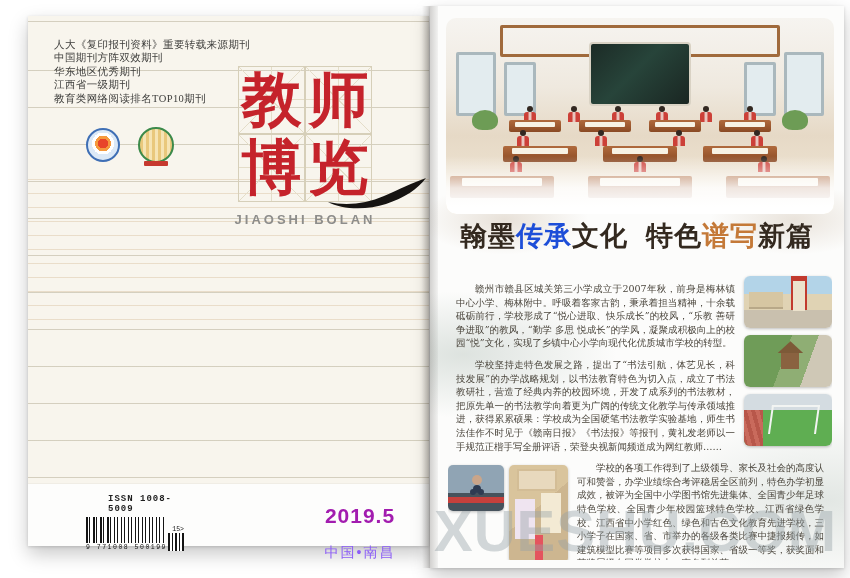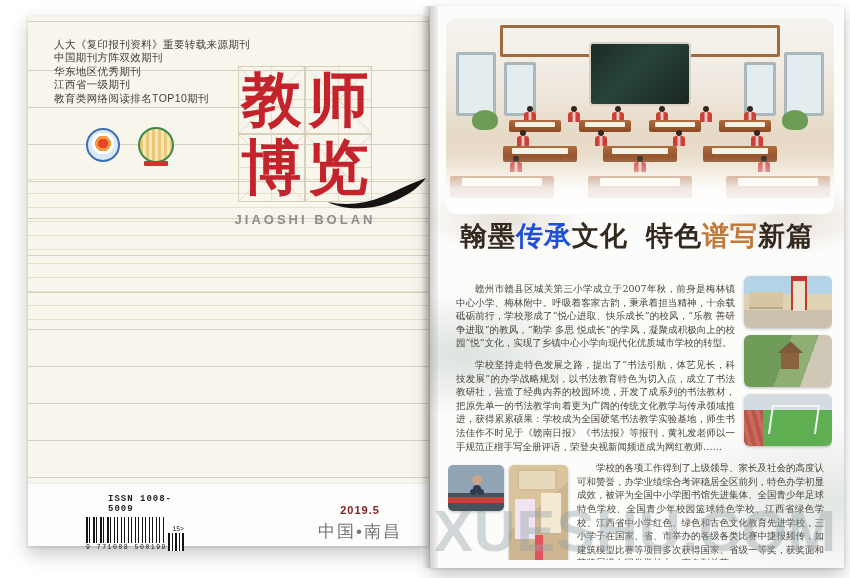--- a/index.html
+++ b/index.html
@@ -7,21 +7,21 @@
   .canvas{position:relative;width:850px;height:578px;background:#ffffff;overflow:hidden;}
 
   
   .page-left{position:absolute;left:28px;top:16px;width:401px;height:530px;
     background:#f8f5ed;box-shadow:0 8px 18px rgba(0,0,0,.22), 0 1px 3px rgba(0,0,0,.15);}
   .ruled-lines{position:absolute;inset:0;pointer-events:none;background-image:
     repeating-linear-gradient(to bottom, transparent 0 36px, rgba(170,160,135,.45) 36px 37px),
     repeating-linear-gradient(to bottom, transparent 0 13px, rgba(196,160,110,.28) 13px 14px);
     background-size:100% 100%, 100% 160px;background-repeat:repeat, no-repeat;
     background-position:0 18px, 0 150px;}
-  .accolades{position:absolute;left:26px;top:22px;list-style:none;margin:0;padding:0;}
+  .accolades{position:absolute;left:26px;top:22px;list-style:none;margin:0;padding:0;font-family:Liberation Serif, serif;}
   .accolades li{font-size:10.5px;line-height:13.4px;color:#3e3e3c;letter-spacing:.4px;white-space:nowrap;}
 
   .emblem{position:absolute;border-radius:50%;}
   .emblem-blue{left:58px;top:112px;width:30px;height:30px;border:2px solid #3f6fb5;background:
     radial-gradient(circle at 50% 45%, #e8452a 0 5px, #f59a3e 5px 8px, #ffffff 8px 11px, #dce9f7 11px);}
   .emblem-green{left:110px;top:111px;width:32px;height:32px;border:2px solid #3c8a4a;background:
     repeating-linear-gradient(90deg,#e9c87c 0 3px,#f6e4b4 3px 6px);}
   .emblem-green::after{content:"";position:absolute;left:4px;right:4px;bottom:-5px;height:5px;background:#c6392f;border-radius:1px;}
 
   .masthead{position:absolute;left:210px;top:50px;width:134px;display:grid;
@@ -44,22 +44,22 @@
   .barcode-row{display:flex;align-items:flex-end;margin-top:3px;}
   .barcode-main{width:78px;}
   .bars{height:26px;background:
     repeating-linear-gradient(90deg,#141414 0 1.5px,#ffffff 1.5px 3.2px,#141414 3.2px 4.4px,#ffffff 4.4px 7px);}
   .barcode-number{font-size:6.5px;letter-spacing:1.5px;color:#141414;font-family:"Liberation Mono",monospace;text-align:center;margin-top:1px;white-space:nowrap;}
   .barcode-addon{width:16px;margin-left:4px;}
   .addon-text{font-size:6.5px;color:#141414;font-family:"Liberation Mono",monospace;text-align:right;}
   .bars-small{height:18px;background:
     repeating-linear-gradient(90deg,#141414 0 1.5px,#ffffff 1.5px 3.5px);}
   .issue-block{position:absolute;left:272px;top:488px;width:120px;text-align:center;}
-  .issue-number{font-size:11px;font-weight:bold;color:#7f1d1d;letter-spacing:1px;}
-  .issue-place{font-size:17px;color:#737373;margin-top:4px;letter-spacing:2px;}
+  .issue-number{font-size:21px;font-weight:bold;color:#a21caf;letter-spacing:1px;}
+  .issue-place{font-size:14px;color:#8b5cf6;margin-top:16px;letter-spacing:2px;}
   .page-left-edge{position:absolute;top:0;bottom:0;right:0;width:10px;
     background:linear-gradient(to right, rgba(0,0,0,0), rgba(0,0,0,.10));}
 
   
   .spine-shadow{position:absolute;left:422px;top:6px;width:16px;height:562px;z-index:6;pointer-events:none;
     background:linear-gradient(to right, rgba(0,0,0,0), rgba(60,55,50,.22) 50%, rgba(0,0,0,.04));}
 
   
   .page-right{position:absolute;left:430px;top:6px;width:414px;height:562px;background:#fcfcfb;
     box-shadow:0 8px 18px rgba(0,0,0,.22), 0 1px 3px rgba(0,0,0,.15);overflow:hidden;}

